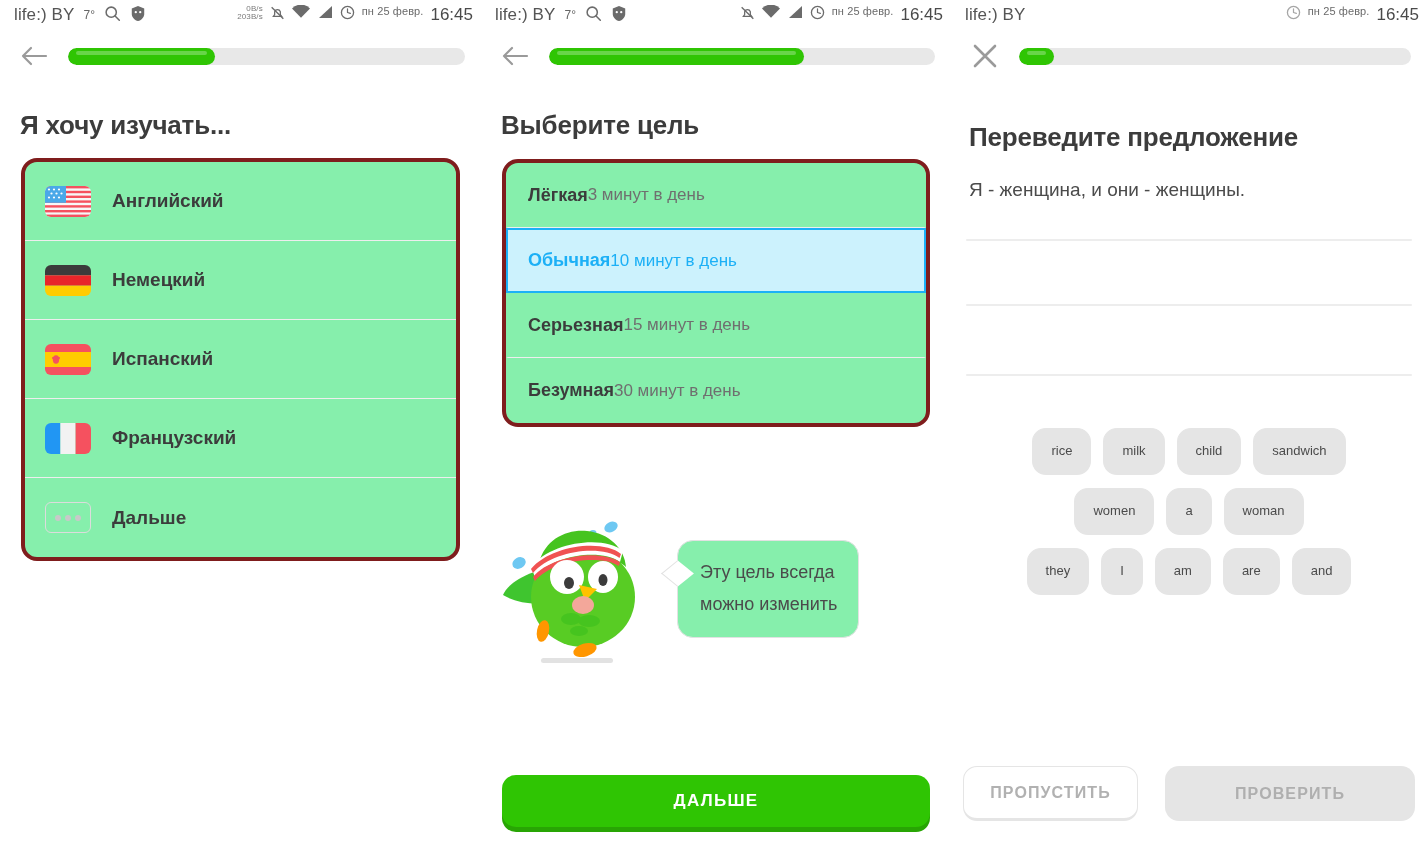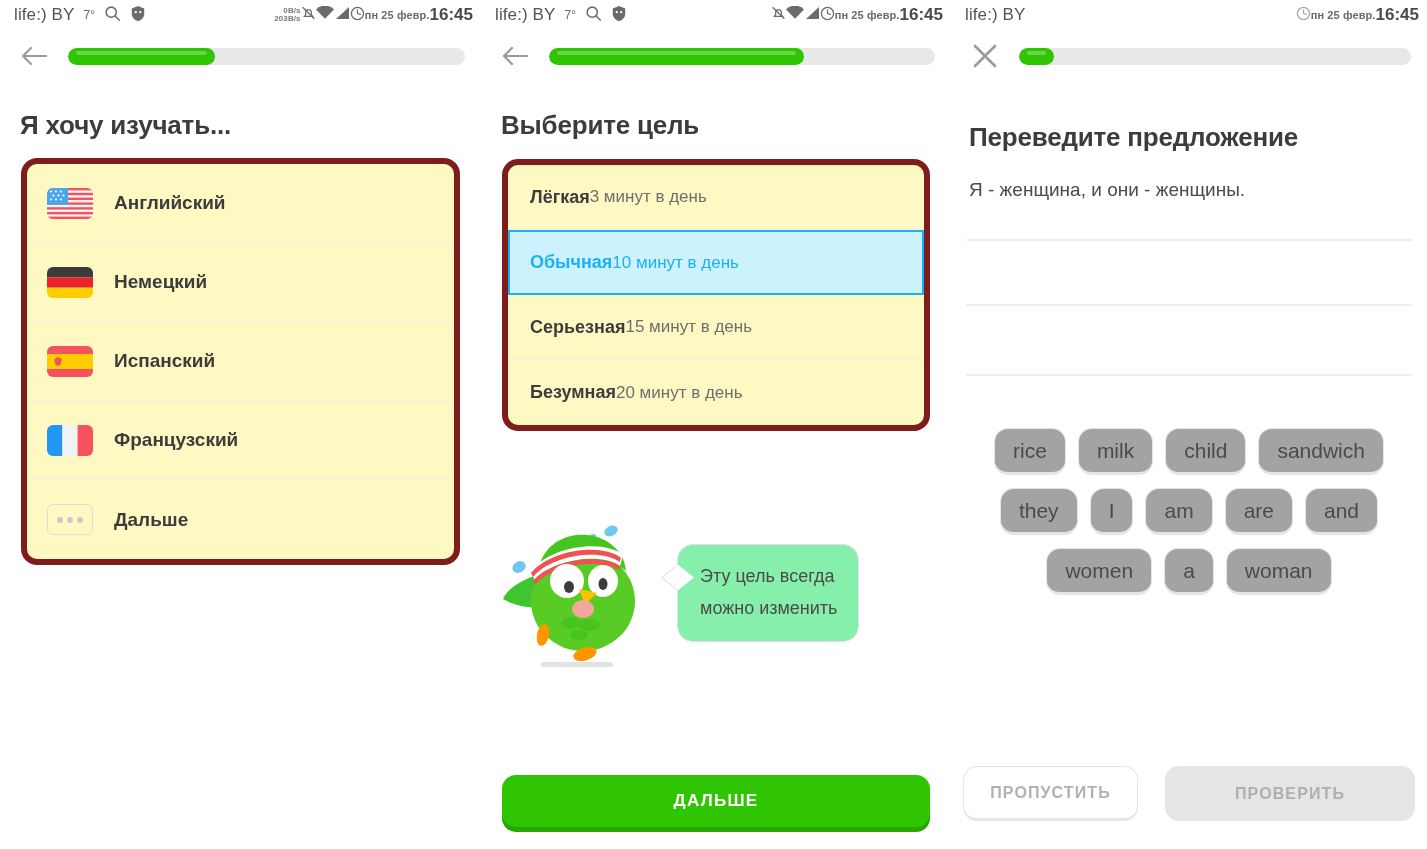--- a/index.html
+++ b/index.html
@@ -18,21 +18,21 @@
   
   .statusbar {
     height: 30px; display: flex; align-items: center;
     padding: 0 8px 0 14px; color: #5a5a5a; font-size: 16px;
     letter-spacing: 0.1px;
   }
   .sb-left { display: flex; align-items: center; gap: 9px; }
   .sb-carrier { font-size: 17px; color: #555; }
   .sb-temp { font-size: 12px; color: #666; }
   .sb-spacer { flex: 1 1 auto; }
-  .sb-right { display: flex; align-items: center; gap: 0; font-weight: bold; }
+  .sb-right { display: flex; align-items: flex-start; gap: 7px; }
   .sb-net { font-size: 8px; line-height: 8px; color: #7a7a7a; text-align: right; }
   .sb-time { font-size: 17px; color: #4a4a4a; letter-spacing: 0; }
   .sb-date { font-size: 11px; color: #6a6a6a; }
   .ico { display: inline-block; vertical-align: middle; }
 
   
   .topnav { display: flex; align-items: center; height: 52px; padding-left: 14px; }
   .nav-btn {
     width: 40px; height: 40px; display: flex; align-items: center; justify-content: center;
     color: #9a9a9a; flex: 0 0 auto;
@@ -54,21 +54,21 @@
   h1.heading {
     font-size: 26px; font-weight: bold; color: #3c3c3c;
     letter-spacing: -0.2px;
   }
   .p1-heading { margin: 28px 0 0 20px; }
   .p2-heading { margin: 28px 0 0 20px; }
   .p3-heading { margin: 40px 0 0 18px; font-size: 25px; }
 
   
   .card {
-    border: 6px solid #7f1d1d; border-radius: 16px; background: #fef9c3;
+    border: 4px solid #7f1d1d; border-radius: 16px; background: #86efac;
     overflow: hidden;
   }
   .p1-card { margin: 17px 21px 0 21px; }
   .p2-card { margin: 18px 21px 0 21px; }
 
   .lang-row {
     display: flex; align-items: center; height: 79px;
     padding-left: 20px; border-bottom: 1px solid #eeeeee;
   }
   .lang-row:last-child { border-bottom: none; }
@@ -127,22 +127,22 @@
   .sentence { margin: 26px 18px 0 18px; font-size: 19px; color: #4b4b4b; }
   .answer-lines { margin: 38px 15px 0 15px; }
   .answer-line { height: 2px; background: #ededed; border-radius: 1px; }
   .gap-1 { height: 63px; }
   .gap-2 { height: 68px; }
 
   .wordbank { margin: 52px 12px 0 12px; }
   .wb-row { display: flex; justify-content: center; gap: 12px; margin-bottom: 13px; }
   .wb-tile {
     border: 1px solid #e5e5e5; border-bottom-width: 3px; border-radius: 14px;
-    background: #a3a3a3; padding: 11px 18px 10px 18px;
-    font-size: 21px; color: #4b4b4b; line-height: 22px;
+    background: #e5e5e5; padding: 11px 18px 10px 18px;
+    font-size: 13px; color: #4b4b4b; line-height: 22px;
     min-width: 30px; text-align: right;
   }
 
   .p3-buttons { position: absolute; left: 12px; right: 12px; bottom: 28px; display: flex; align-items: center; }
   .btn-skip {
     width: 175px; height: 55px; border-radius: 14px; background: #fff;
     border: 1px solid #e5e5e5; border-bottom-width: 3px;
     color: #b1b1b1; font-size: 16px; font-weight: bold; letter-spacing: 1.1px;
     display: flex; align-items: center; justify-content: center;
   }
@@ -372,21 +372,21 @@
       <div class="goal-row selected">
         <span class="goal-name">Обычная</span>
         <span class="goal-time">10 минут в день</span>
       </div>
       <div class="goal-row">
         <span class="goal-name">Серьезная</span>
         <span class="goal-time">15 минут в день</span>
       </div>
       <div class="goal-row">
         <span class="goal-name">Безумная</span>
-        <span class="goal-time">20 минут в день</span>
+        <span class="goal-time">30 минут в день</span>
       </div>
     </div>
 
     <div class="mascot-area">
       <div class="owl-wrap">
         <svg width="172" height="150" viewBox="0 0 172 150">
 
           <ellipse cx="118" cy="12" rx="7" ry="5" fill="#6ec8f2" transform="rotate(-25 118 12)"></ellipse>
           <ellipse cx="100" cy="18" rx="3.5" ry="3" fill="#6ec8f2"></ellipse>
           <ellipse cx="26" cy="48" rx="7" ry="5.5" fill="#6ec8f2" transform="rotate(-30 26 48)"></ellipse>
@@ -471,31 +471,31 @@
     </div>
 
     <div class="wordbank">
       <div class="wb-row">
         <div class="wb-tile">rice</div>
         <div class="wb-tile">milk</div>
         <div class="wb-tile">child</div>
         <div class="wb-tile">sandwich</div>
       </div>
       <div class="wb-row">
+        <div class="wb-tile">women</div>
+        <div class="wb-tile">a</div>
+        <div class="wb-tile">woman</div>
+      </div>
+      <div class="wb-row">
         <div class="wb-tile">they</div>
         <div class="wb-tile">I</div>
         <div class="wb-tile">am</div>
         <div class="wb-tile">are</div>
         <div class="wb-tile">and</div>
       </div>
-      <div class="wb-row">
-        <div class="wb-tile">women</div>
-        <div class="wb-tile">a</div>
-        <div class="wb-tile">woman</div>
-      </div>
     </div>
 
     <div class="p3-buttons">
       <div class="btn-skip">ПРОПУСТИТЬ</div>
       <div class="btn-check">ПРОВЕРИТЬ</div>
     </div>
   </div>
 
 </div>
 

